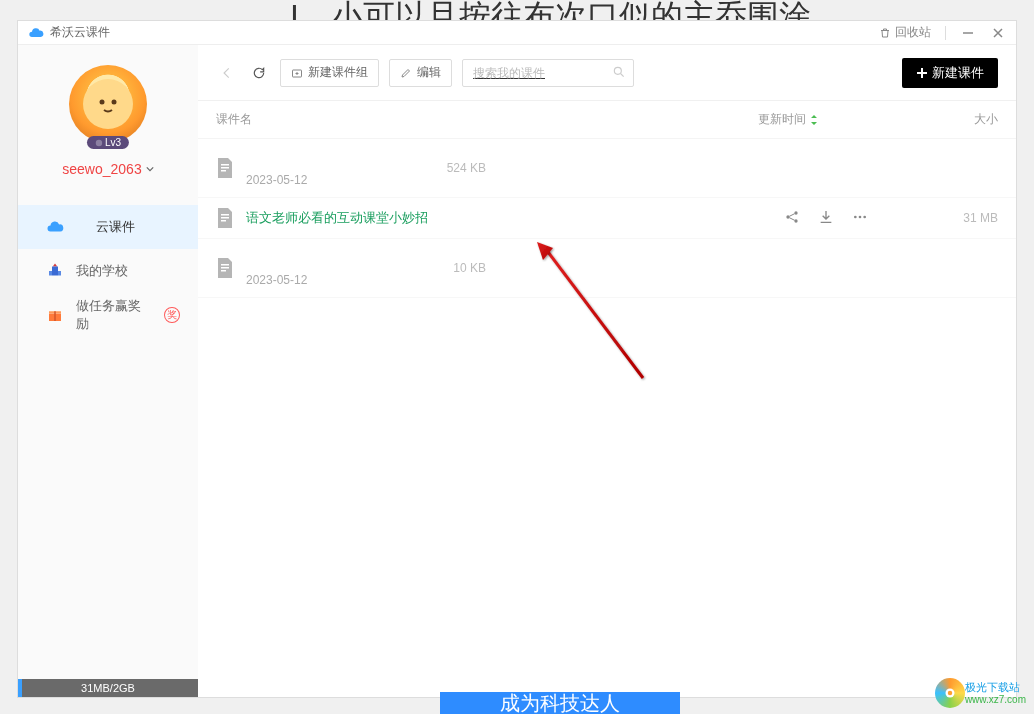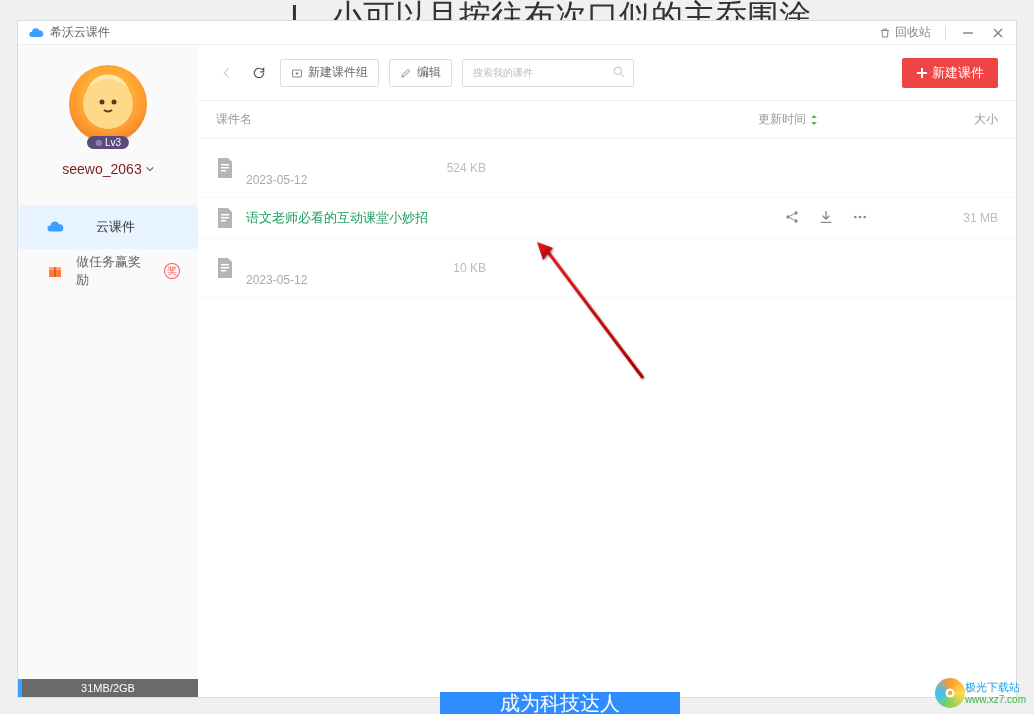--- a/index.html
+++ b/index.html
@@ -19,42 +19,42 @@
 .win-btn { width: 16px; height: 16px; display: flex; align-items: center; justify-content: center; cursor: pointer; color: #888; }
 
 .main { display: flex; height: calc(100% - 24px); }
 
 .sidebar { width: 180px; background: #fafafa; display: flex; flex-direction: column; }
 .profile { display: flex; flex-direction: column; align-items: center; padding: 20px 0 10px; }
 .avatar-wrap { position: relative; width: 78px; height: 78px; }
 .avatar { width: 78px; height: 78px; border-radius: 50%; background: radial-gradient(circle at 50% 40%, #ffe9a8 35%, #ffb03a 36%, #ff9a2e 60%, #c96a1a 100%); display: flex; align-items: center; justify-content: center; }
 .avatar-inner { width: 50px; height: 50px; border-radius: 50%; background: #ffd98a; display:flex; align-items:center; justify-content:center; }
 .level-badge { position: absolute; bottom: -6px; left: 50%; transform: translateX(-50%); background: #5b4a7a; color: #fff; font-size: 10px; padding: 1px 8px; border-radius: 8px; display: flex; align-items: center; gap: 2px; }
-.username { margin-top: 18px; font-size: 14px; color: #7f1d1d; display: flex; align-items: center; gap: 4px; cursor: pointer; }
+.username { margin-top: 18px; font-size: 14px; color: #ef4444; display: flex; align-items: center; gap: 4px; cursor: pointer; }
 
 .nav { margin-top: 18px; }
 .nav-item { height: 44px; display: flex; align-items: center; padding-left: 28px; gap: 12px; font-size: 13px; color: #666; cursor: pointer; position: relative; }
 .nav-item.active { background: #e8f4ff; color: #333; gap: 32px; }
 .nav-icon { width: 18px; height: 18px; display: flex; align-items: center; justify-content: center; }
 .badge-icon { margin-left: auto; margin-right: 18px; width: 16px; height: 16px; border: 1px solid #ff5a5a; border-radius: 50%; color: #ff5a5a; font-size: 10px; display: flex; align-items: center; justify-content: center; }
 
 .storage-bar { margin-top: auto; height: 18px; background: #6a6a6a; color: #fff; font-size: 11px; display: flex; align-items: center; justify-content: center; position: relative; }
 .storage-bar::before { content:""; position:absolute; left:0; top:0; bottom:0; width: 2%; background: #3aa0ff; }
 .storage-text { position: relative; z-index: 1; }
 
 .content { flex: 1; display: flex; flex-direction: column; background: #fff; position: relative; }
 .toolbar { height: 56px; display: flex; align-items: center; padding: 0 18px; gap: 10px; border-bottom: 1px solid #f0f0f0; }
 .tb-iconbtn { width: 22px; height: 22px; display: flex; align-items:center; justify-content:center; color: #bbb; cursor: pointer; }
 .tb-iconbtn.dark { color: #555; }
 .tb-btn { height: 28px; border: 1px solid #ddd; border-radius: 2px; background: #fff; display: flex; align-items: center; padding: 0 10px; gap: 5px; font-size: 12px; color: #666; cursor: pointer; }
 .search-wrap { position: relative; }
-.search { width: 172px; height: 28px; border: 1px solid #ddd; border-radius: 2px; padding: 0 28px 0 10px; font-size: 10px; color: #333; }
+.search { width: 172px; height: 28px; border: 1px solid #ddd; border-radius: 2px; padding: 0 28px 0 10px; font-size: 12px; color: #333; text-decoration: underline; }
 .search::placeholder { color: #bbb; }
 .search-icon { position: absolute; right: 8px; top: 6px; color: #bbb; }
-.new-btn { margin-left: auto; height: 30px; background: #ef4444; color: #fff; border-radius: 2px; display: flex; align-items: center; padding: 0 14px; gap: 4px; font-size: 13px; cursor: pointer; }
+.new-btn { margin-left: auto; height: 30px; background: #000000; color: #fff; border-radius: 2px; display: flex; align-items: center; padding: 0 14px; gap: 4px; font-size: 13px; cursor: pointer; }
 
 .table-head { display: flex; padding: 10px 18px; font-size: 12px; color: #999; border-bottom: 1px solid #f4f4f4; }
 .col-name { flex: 1; }
 .col-time { width: 150px; display: flex; align-items: center; gap: 4px; cursor: pointer; }
 .col-size { width: 90px; text-align: right; }
 
 .row { display: flex; align-items: center; padding: 10px 18px; font-size: 13px; border-bottom: 1px solid #f7f7f7; }
 .row-icon { width: 20px; height: 20px; margin-right: 10px; }
 .row-name { flex: 1; color: #555; cursor: pointer; }
 .row.hovered .row-name { color: #1a9e5e; }
@@ -143,20 +143,31 @@
       </div>
 
       <div class="nav">
         <div class="nav-item active">
           <span class="nav-icon">
               <svg width="18" height="18" viewBox="0 0 24 24">
                 <path fill="#3aa0ff" d="M19 18H6a4 4 0 010-8 6 6 0 0111.5-1.5A4.5 4.5 0 0119 18z"></path>
               </svg>
             </span>
           <span>云课件</span>
+        </div>
+        <div class="nav-item">
+          <span class="nav-icon">
+              <svg width="18" height="18" viewBox="0 0 24 24">
+                <path fill="#d43a3a" d="M12 2l3 4h-6z"></path>
+                <rect x="8" y="6" width="8" height="12" fill="#3a6ad4"></rect>
+                <rect x="4" y="12" width="4" height="6" fill="#5a8ae4"></rect>
+                <rect x="16" y="12" width="4" height="6" fill="#5a8ae4"></rect>
+              </svg>
+            </span>
+          <span>我的学校</span>
         </div>
         <div class="nav-item">
           <span class="nav-icon">
               <svg width="18" height="18" viewBox="0 0 24 24">
                 <rect x="4" y="10" width="16" height="10" fill="#ff7a3a"></rect>
                 <rect x="4" y="7" width="16" height="3" fill="#ff9a5a"></rect>
                 <rect x="11" y="7" width="2" height="13" fill="#d4552a"></rect>
               </svg>
             </span>
           <span>做任务赢奖励</span>

